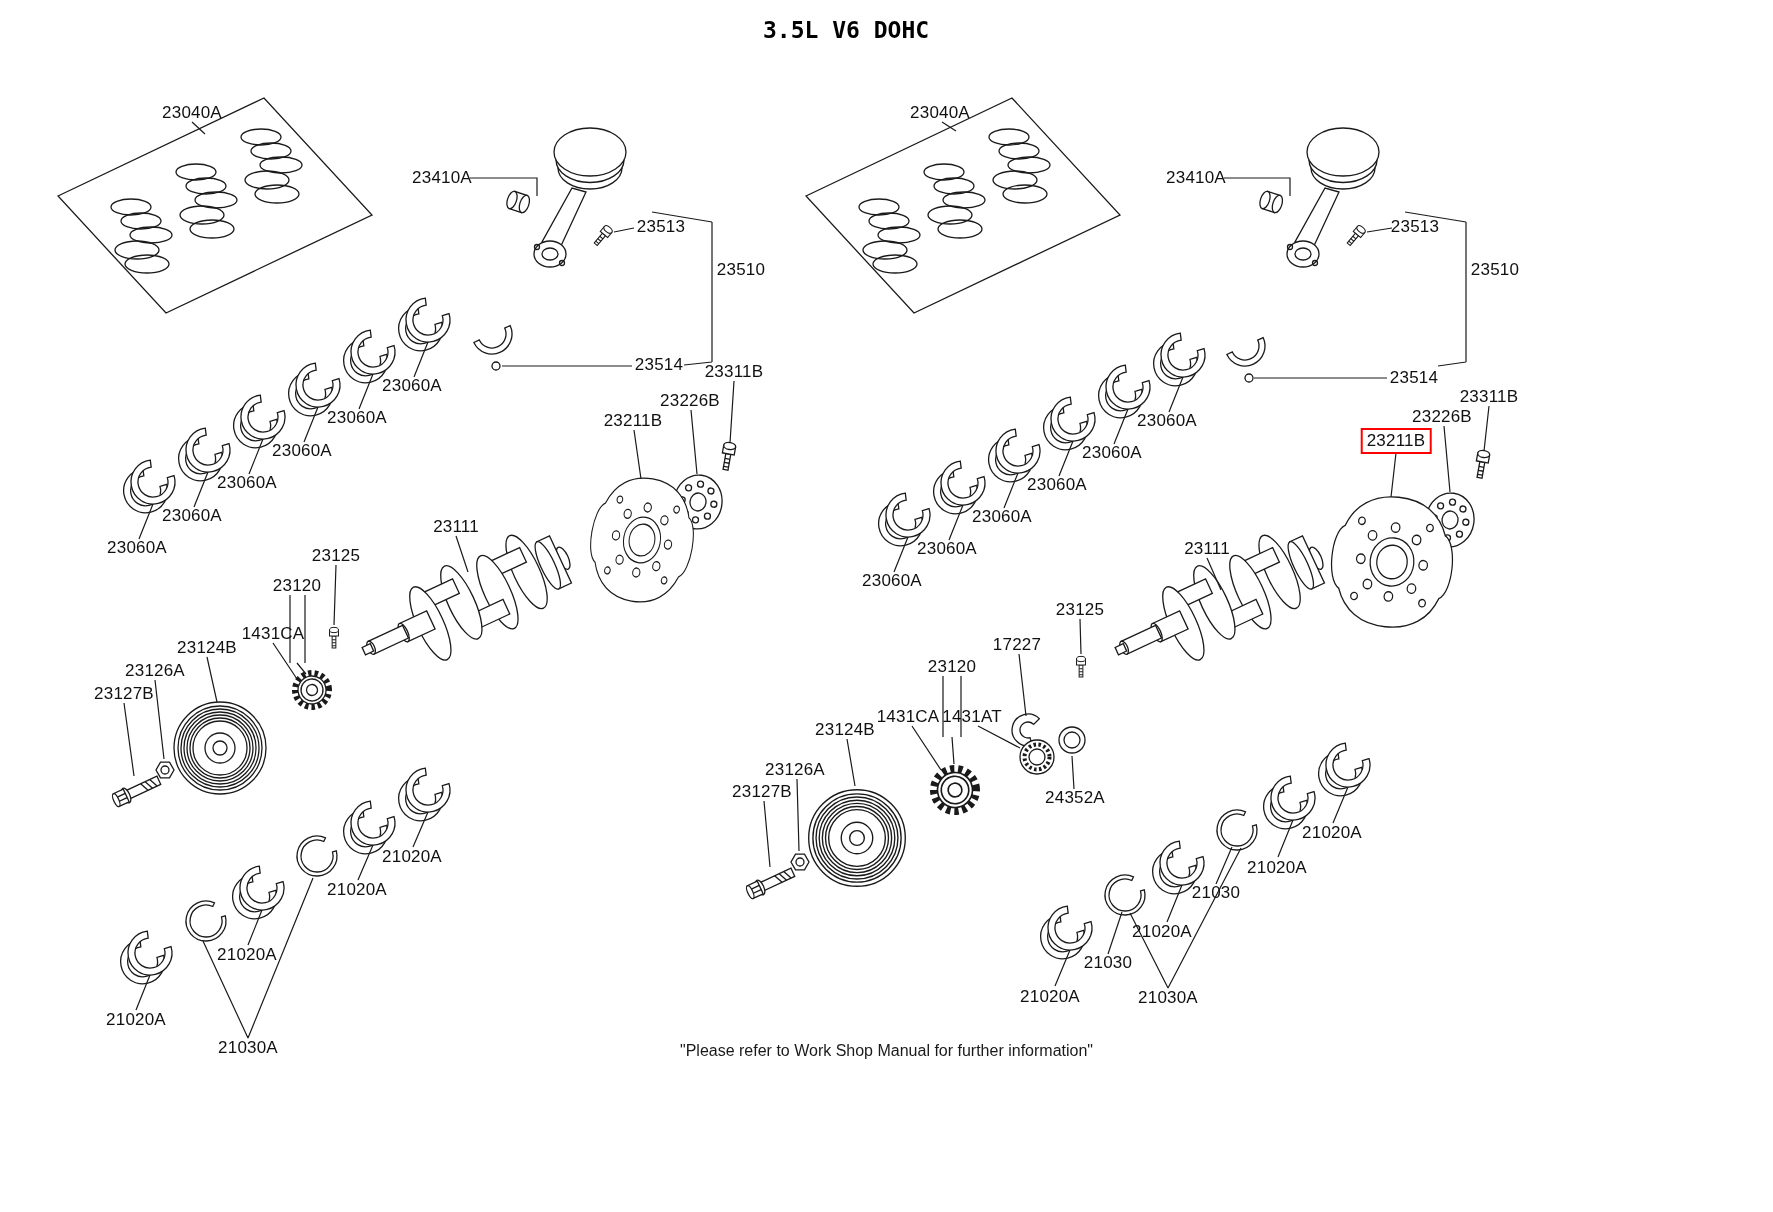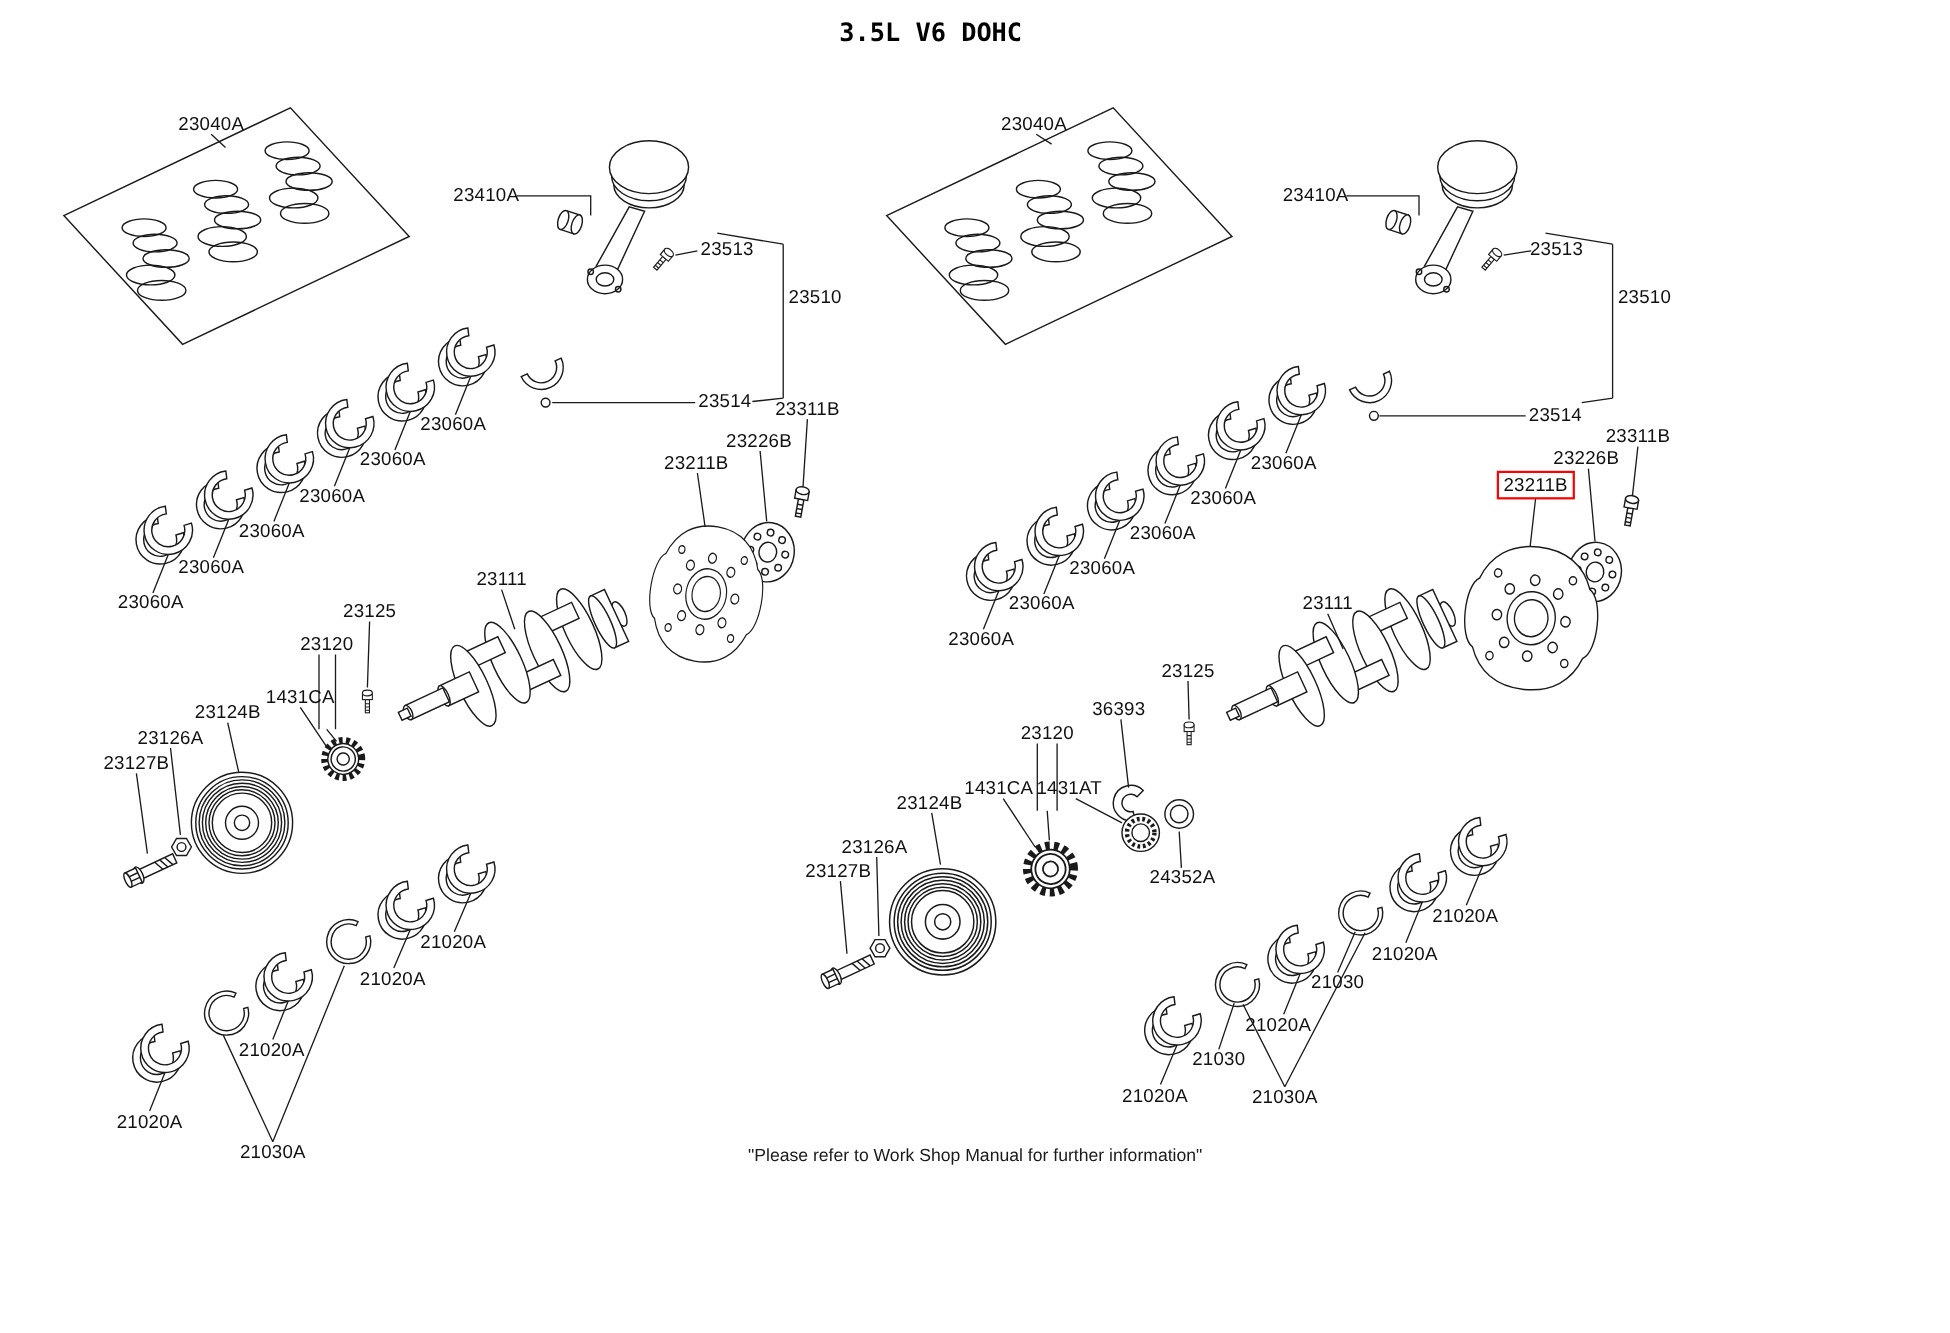--- a/index.html
+++ b/index.html
@@ -263,21 +263,21 @@
       <span class="part-label" style="left: 1442px; top: 417px;">23226B</span>
       <span class="part-label hl" style="left: 1396px; top: 441px;">23211B</span>
       <span class="part-label" style="left: 1167px; top: 421px;">23060A</span>
       <span class="part-label" style="left: 1112px; top: 453px;">23060A</span>
       <span class="part-label" style="left: 1057px; top: 485px;">23060A</span>
       <span class="part-label" style="left: 1002px; top: 517px;">23060A</span>
       <span class="part-label" style="left: 947px; top: 549px;">23060A</span>
       <span class="part-label" style="left: 892px; top: 581px;">23060A</span>
       <span class="part-label" style="left: 1207px; top: 549px;">23111</span>
       <span class="part-label" style="left: 1080px; top: 610px;">23125</span>
-      <span class="part-label" style="left: 1017px; top: 645px;">36393</span>
+      <span class="part-label" style="left: 1017px; top: 645px;">17227</span>
       <span class="part-label" style="left: 952px; top: 667px;">23120</span>
       <span class="part-label" style="left: 908px; top: 717px;">1431CA</span>
       <span class="part-label" style="left: 972px; top: 717px;">1431AT</span>
       <span class="part-label" style="left: 845px; top: 730px;">23124B</span>
       <span class="part-label" style="left: 795px; top: 770px;">23126A</span>
       <span class="part-label" style="left: 762px; top: 792px;">23127B</span>
       <span class="part-label" style="left: 1075px; top: 798px;">24352A</span>
       <span class="part-label" style="left: 1332px; top: 833px;">21020A</span>
       <span class="part-label" style="left: 1277px; top: 868px;">21020A</span>
       <span class="part-label" style="left: 1162px; top: 932px;">21020A</span>

